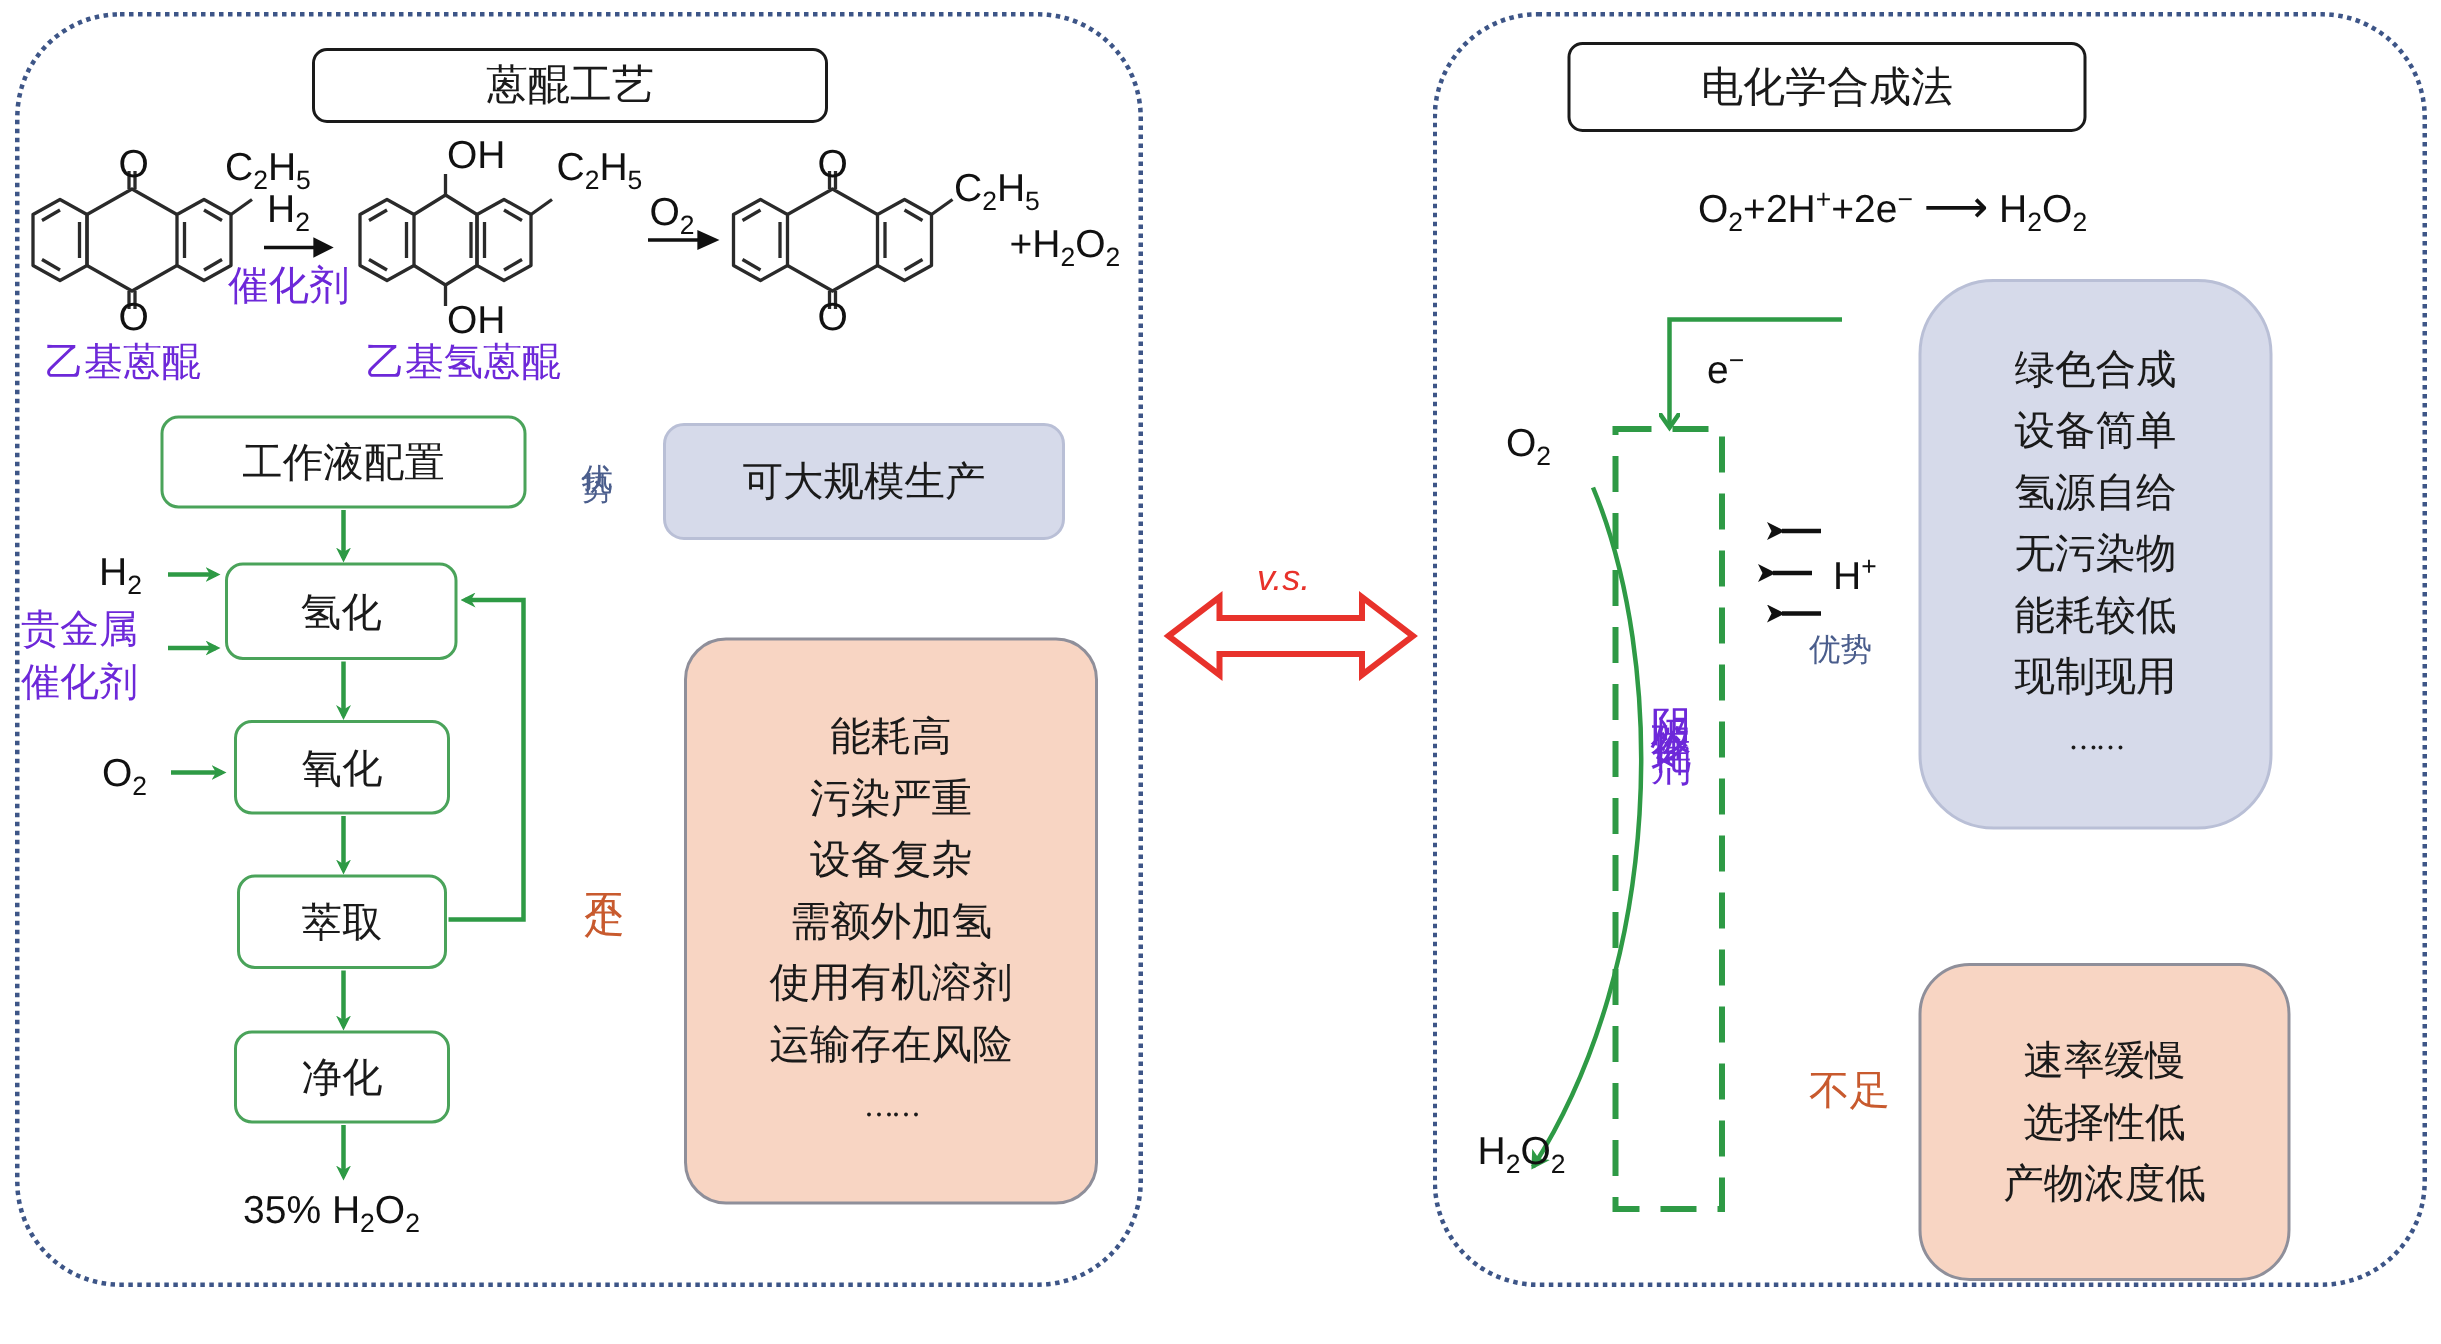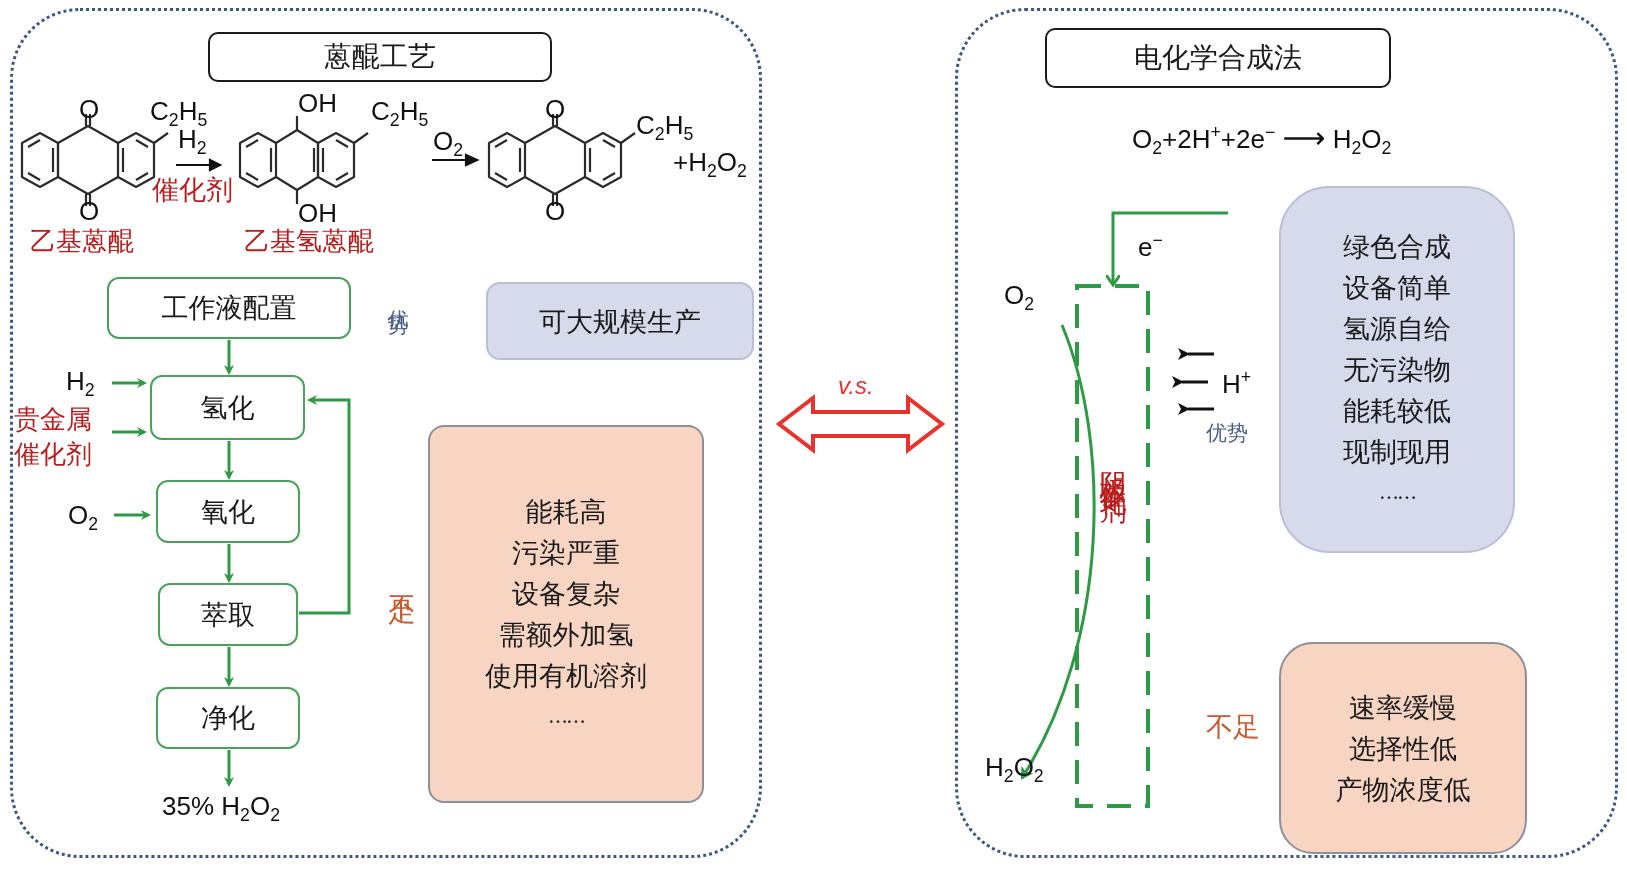--- a/index.html
+++ b/index.html
@@ -5,21 +5,21 @@
   html, body { margin: 0; padding: 0; background: #ffffff; }
   body { width: 1627px; height: 896px; position: relative; overflow: hidden;
          font-family: "DejaVu Sans", "Liberation Sans", sans-serif; color: #1a1a1a; }
   .abs { position: absolute; }
   .panel { position: absolute; border: 3px dotted #3d5587; border-radius: 70px; box-sizing: border-box; }
   .title-box { position: absolute; border: 2.5px solid #1a1a1a; border-radius: 10px; background: #fff;
                display: flex; align-items: center; justify-content: center; font-size: 28px; box-sizing: border-box;
                font-family: "DejaVu Serif", serif; }
   .chem { font-family: "Liberation Sans", sans-serif; font-size: 26px; color: #111; white-space: nowrap; }
   .chem sub, .chem sup { font-size: 0.68em; }
-  .cn { font-family: "DejaVu Serif", serif; font-size: 26px; color: #b91c1c; white-space: nowrap; }
+  .cn { font-family: "DejaVu Serif", serif; font-size: 26px; color: #6d28d9; white-space: nowrap; }
   .step { position: absolute; border: 2px solid #4aa35a; border-radius: 12px; background: #fff; box-sizing: border-box;
           display: flex; align-items: center; justify-content: center; font-family: "DejaVu Serif", serif; font-size: 27px; }
   .adv-box { position: absolute; background: #d6daea; border: 2px solid #b9bfd6; box-sizing: border-box;
              display: flex; flex-direction: column; align-items: center; justify-content: center;
              font-family: "DejaVu Serif", serif; font-size: 27px; line-height: 41px; }
   .dis-box { position: absolute; background: #f8d5c3; border: 2px solid #8f8f9a; box-sizing: border-box;
              display: flex; flex-direction: column; align-items: center; justify-content: center;
              font-family: "DejaVu Serif", serif; font-size: 27px; line-height: 41px; }
   .label-adv { color: #4a5d8c; font-family: "DejaVu Serif", serif; font-size: 21px; }
   .label-dis { color: #c85a2e; font-family: "DejaVu Serif", serif; font-size: 27px; }
@@ -155,31 +155,32 @@
   </g>
 </svg>
 
 <div class="chem abs" style="left:66px; top:366px;">H<sub>2</sub></div>
 <div class="cn abs" style="left:14px; top:402px;">贵金属</div>
 <div class="cn abs" style="left:14px; top:437px;">催化剂</div>
 <div class="chem abs" style="left:68px; top:500px;">O<sub>2</sub></div>
 <div class="chem abs" style="left:162px; top:791px;">35% H<sub>2</sub>O<sub>2</sub></div>
 
 <div class="label-adv abs vert" style="left:384px; top:293px;">优势</div>
-<div class="adv-box" style="left:442px; top:282px; width:268px; height:78px; border-radius:14px;margin-left:44px;">
+<div class="adv-box" style="left:442px; top:282px; width:268px; height:78px; border-radius:14px;">
   <span>可大规模生产</span>
 </div>
 
 <div class="label-dis abs vert" style="left:384px; top:574px;">不足</div>
-<div class="dis-box" style="left:428px; top:425px; width:276px; height:378px; border-radius:16px;">
+<div class="dis-box" style="left:456px; top:425px; width:276px; height:378px; border-radius:28px;">
   <span>能耗高</span>
   <span>污染严重</span>
   <span>设备复杂</span>
   <span>需额外加氢</span>
   <span>使用有机溶剂</span>
+  <span>运输存在风险</span>
   <span style="font-size:20px; letter-spacing:-2px;">……</span>
 </div>
 
 <svg class="overlay" width="1627" height="896">
   <polygon points="779,424 813,398 813,412 908,412 908,398 942,424 908,450 908,436 813,436 813,450" fill="#fff" stroke="#e8322b" stroke-width="4" stroke-linejoin="miter"></polygon>
 </svg>
 <div class="abs" style="left:838px; top:372px; color:#e8322b; font-family:'Liberation Sans',sans-serif; font-style:italic; font-size:24px;">v.s.</div>
 
 <div class="panel" style="left:955px; top:8px; width:663px; height:850px;"></div>
 

